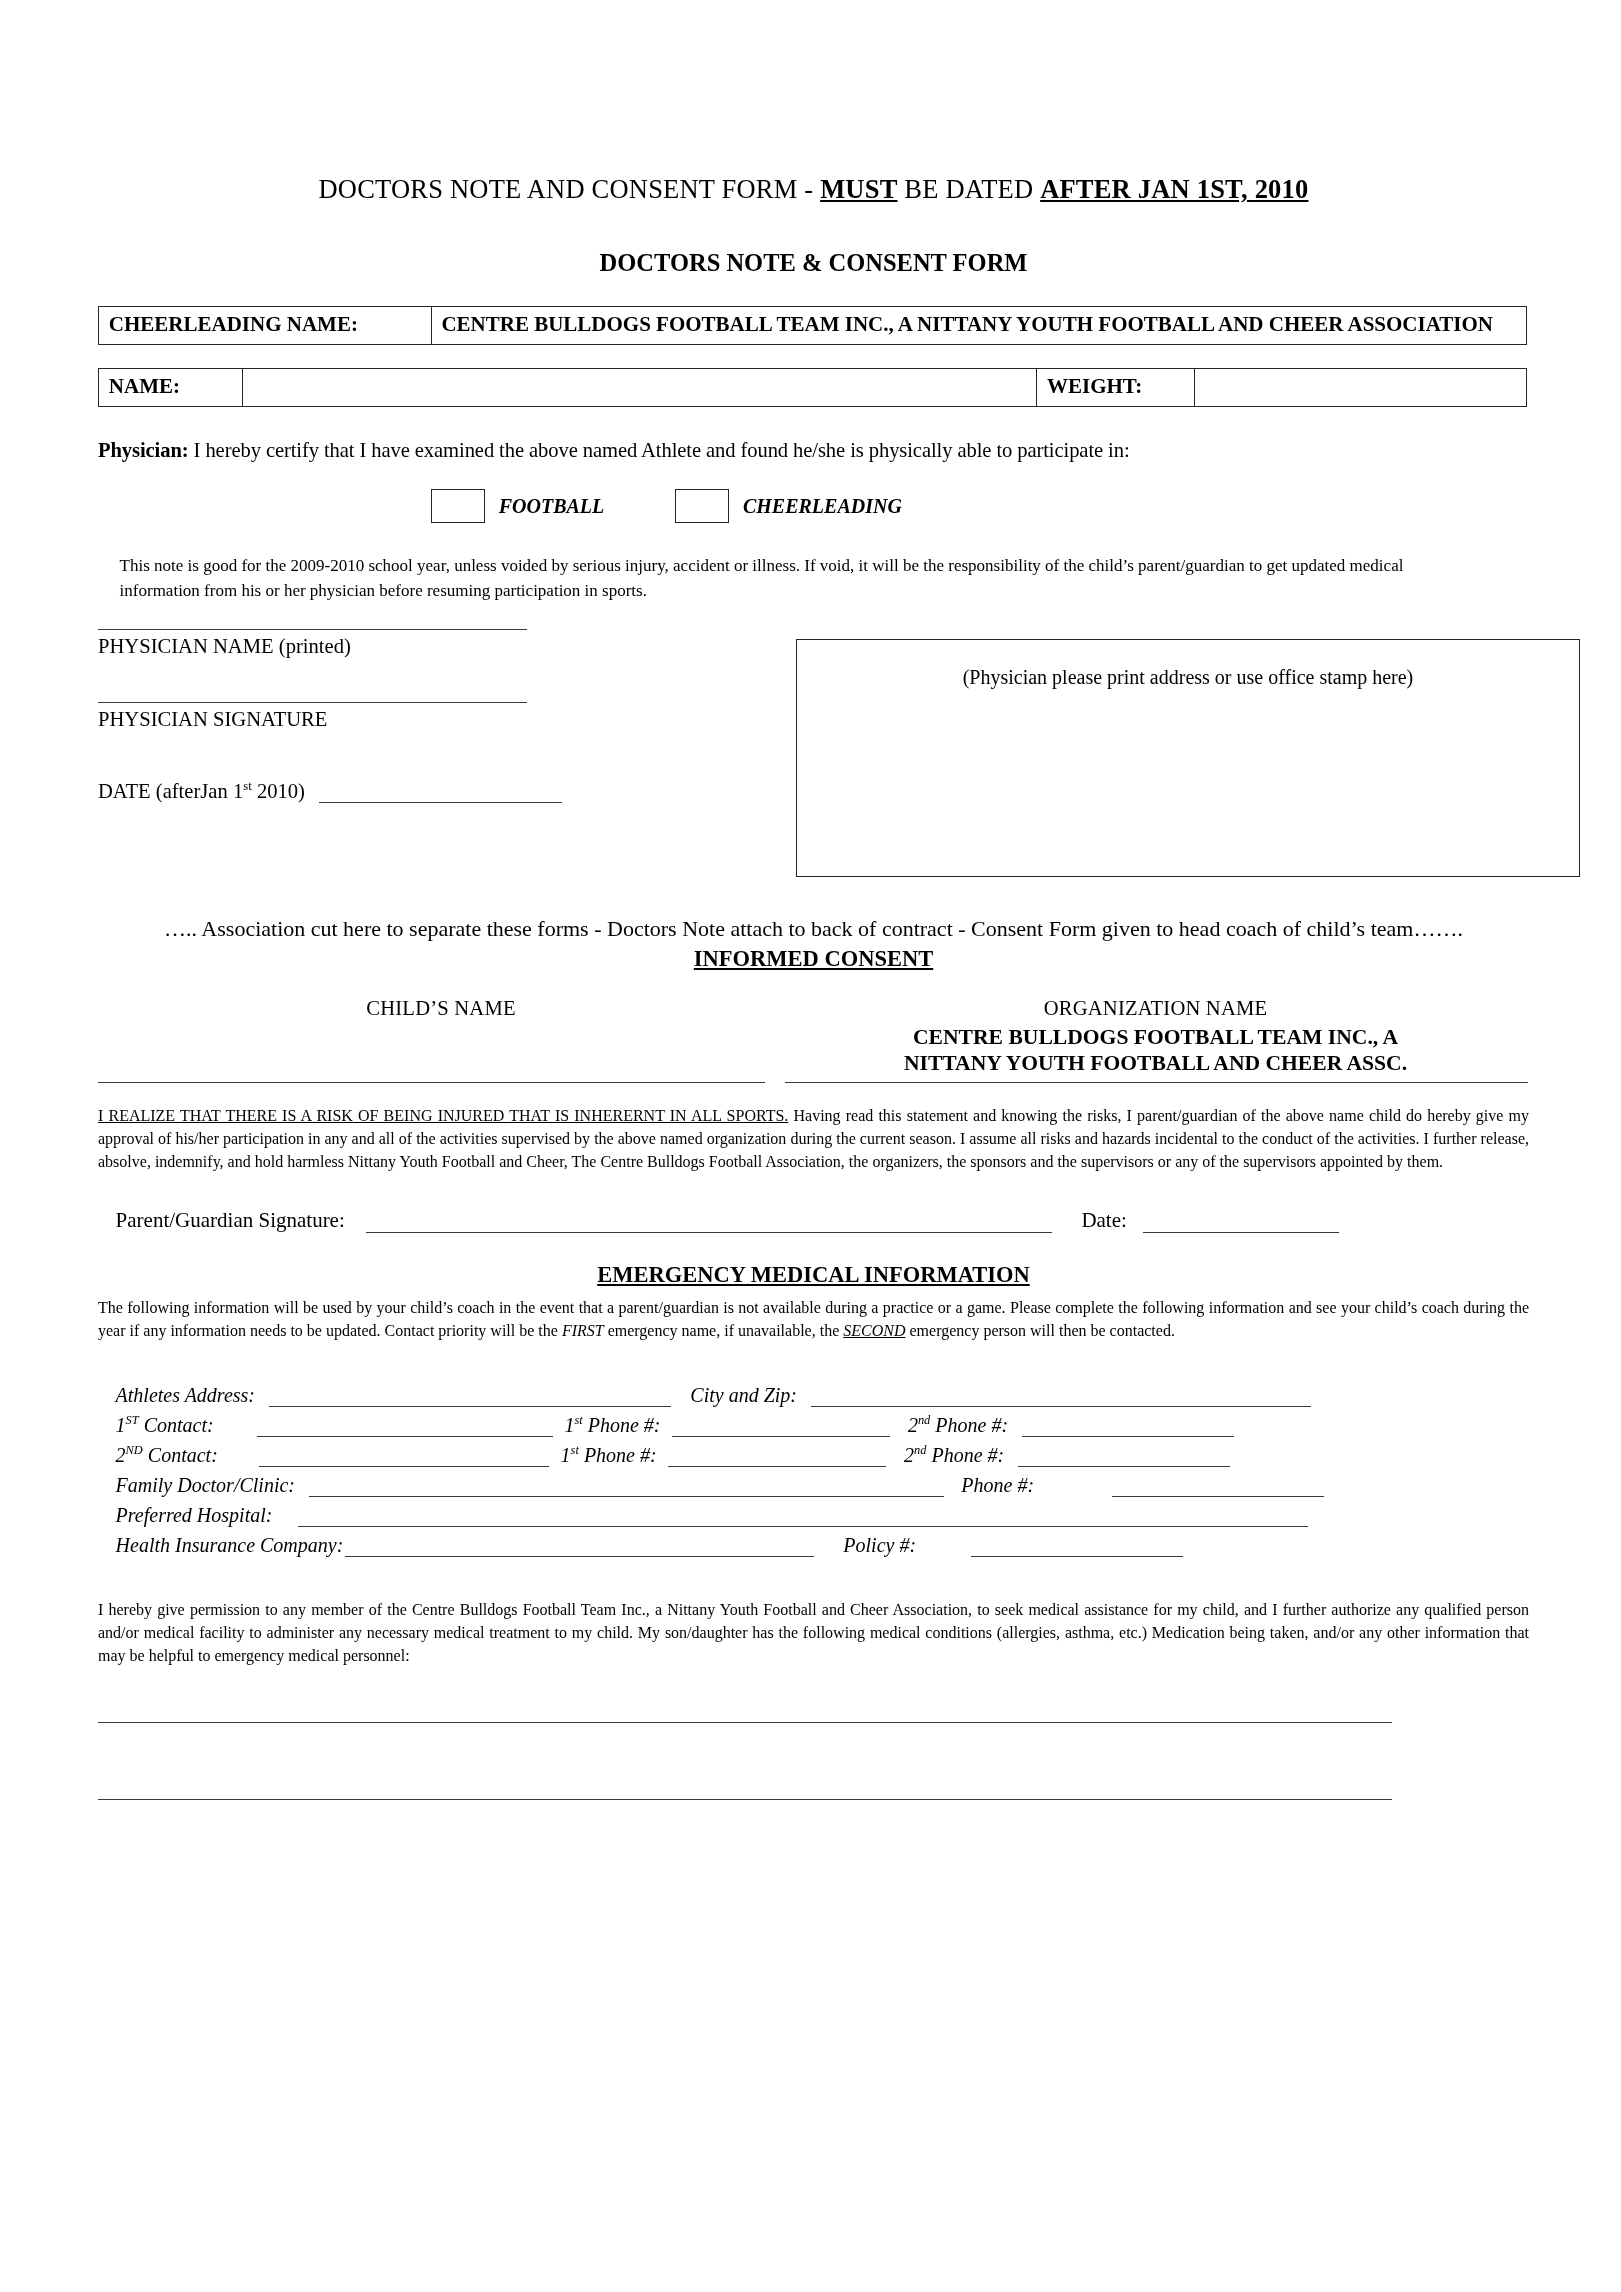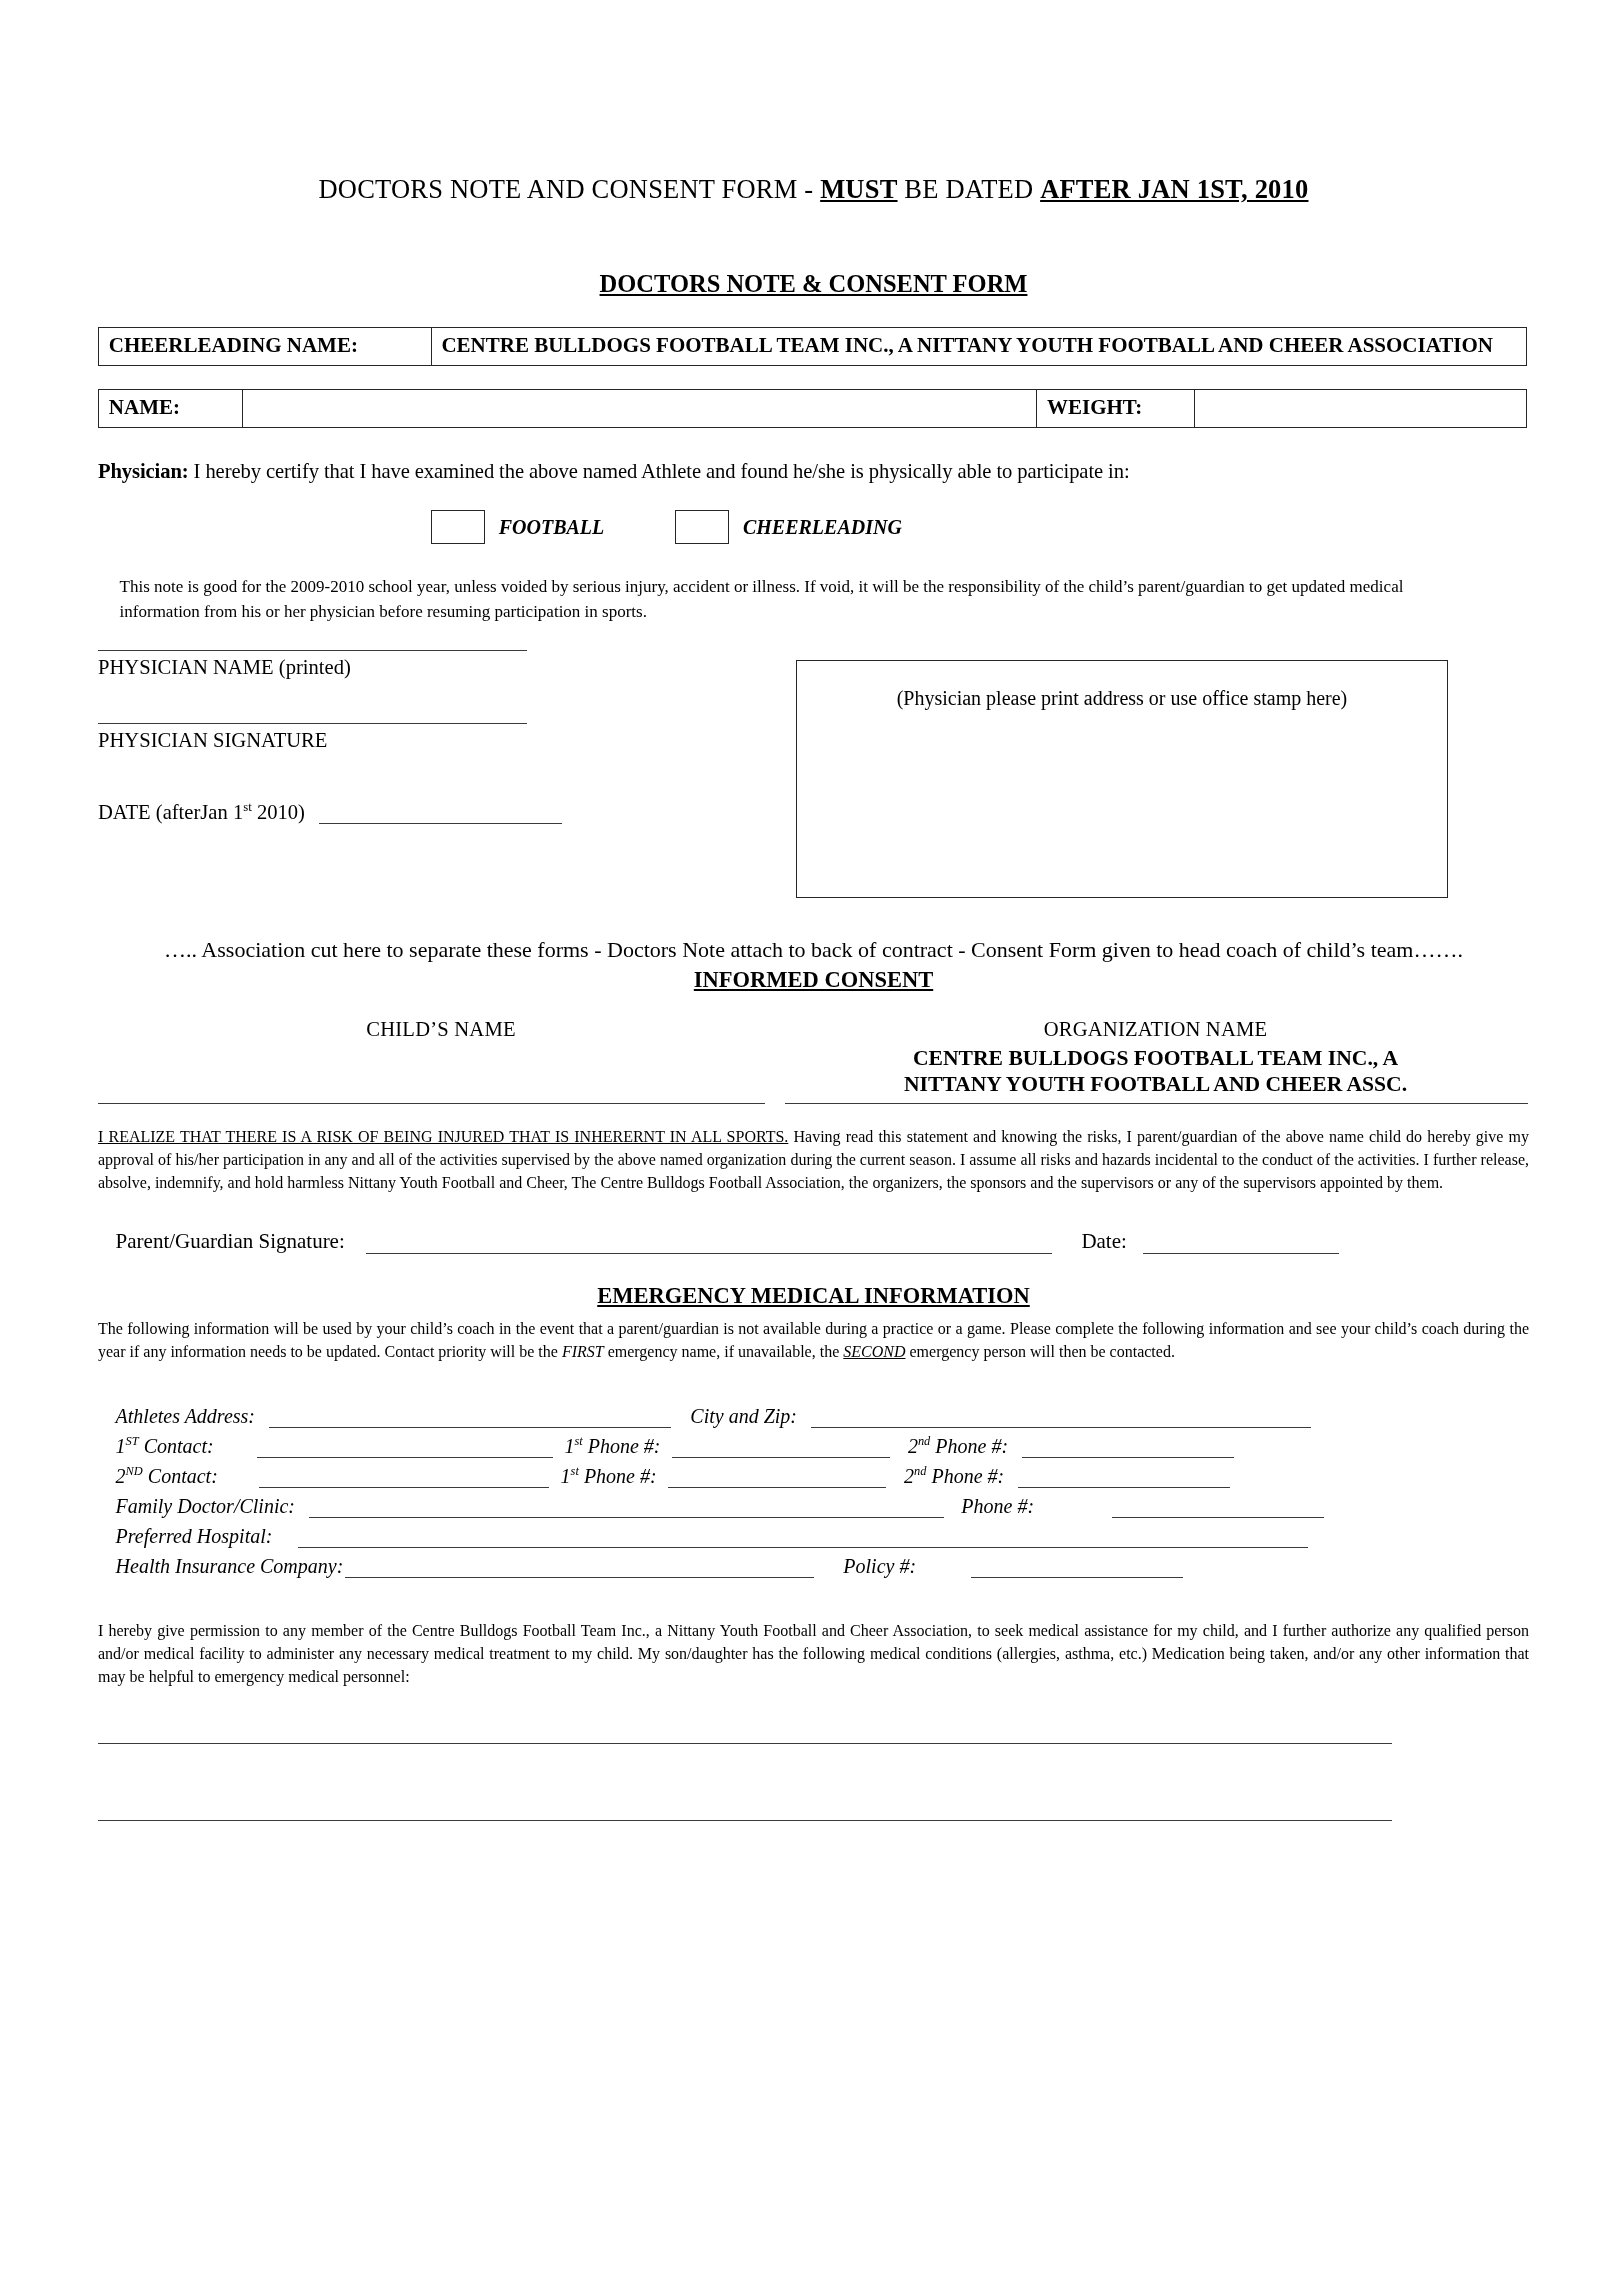--- a/index.html
+++ b/index.html
@@ -34,22 +34,21 @@
     letter-spacing: 0.2px;
     margin-top: 174px;
     white-space: nowrap;
   }
   .doc-title .ub { text-decoration: underline; font-weight: bold; }
 
   .sub-title {
     text-align: center;
     font-size: 24.5px;
     font-weight: bold;
-    text-decoration: underline;
-    margin-top: 65px;
+    margin-top: 44px;
   }
 
   
   table.formtable {
     border-collapse: collapse;
     width: 1429px;
     margin-top: 29px;
     table-layout: fixed;
   }
   table.formtable td {
@@ -134,21 +133,21 @@
     border-bottom: 1.7px solid #3a3a3a;
     margin-left: 13.7px;
     height: 21.6px;
   }
   sup { font-size: 0.62em; vertical-align: super; line-height: 0; }
 
   .stamp-box {
     position: absolute;
     left: 698px;
     top: 9.8px;
-    width: 652px;
+    width: 784px;
     height: 238px;
     border: 1.8px solid #262626;
     box-sizing: border-box;
   }
   .stamp-text {
     text-align: center;
     font-size: 20px;
     margin-top: 25.5px;
   }
 

